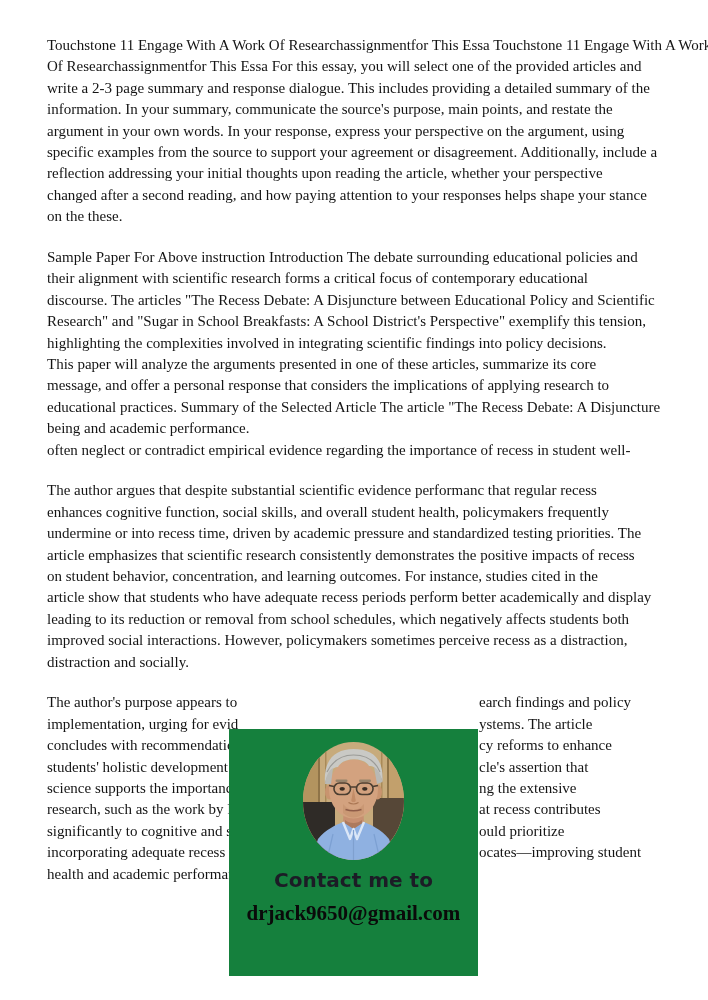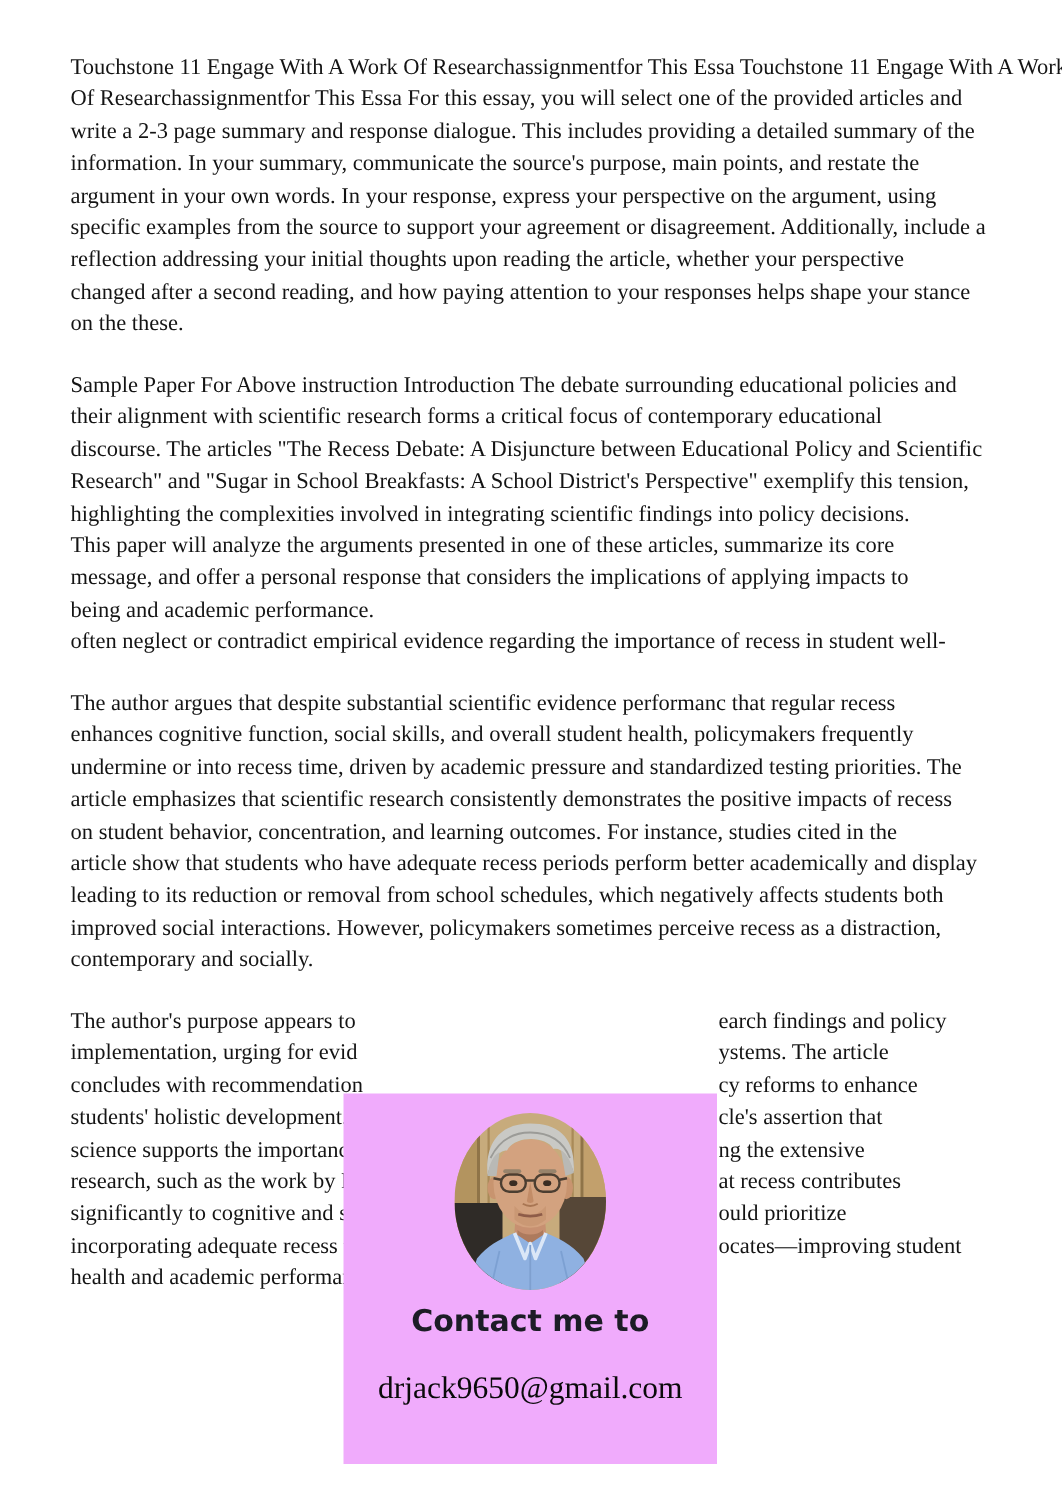--- a/index.html
+++ b/index.html
@@ -7,32 +7,32 @@
     position:relative;width:708px;height:1000px;background:#fff;overflow:hidden;
     font-family:"Liberation Serif","DejaVu Serif",serif;color:#141414;
   }
   .content{position:absolute;left:47px;top:35px;width:645px;font-size:15px;line-height:21.4px;}
   .para{margin:0 0 19.5px 0;}
   .line{white-space:nowrap;height:21.4px;}
   .split{position:relative;}
   .frag-right{position:absolute;left:432px;top:0;white-space:nowrap;}
   .contact-card{
     position:absolute;left:229px;top:729px;width:249px;height:247px;
-    background:#f0abfc;text-align:center;
+    background:#15803d;text-align:center;
   }
   .portrait{display:block;margin:13px auto 0;width:101px;height:118px;}
   .slogan{
     margin-top:6px;
     font-family:"DejaVu Sans","Liberation Sans",sans-serif;
     font-weight:bold;font-size:20px;line-height:29px;color:#1c1c26;
   }
   .email{
-    margin-top:17px;
+    margin-top:5px;
     font-family:"Liberation Serif","DejaVu Serif",serif;
-    font-weight:normal;font-size:21px;line-height:26px;color:#0a0a0a;
+    font-weight:bold;font-size:21px;line-height:26px;color:#0a0a0a;
   }
 </style>
 </head>
 <body>
 
 <div class="page">
   <div class="content">
 
     <div class="para">
       <div class="line">Touchstone 11 Engage With A Work Of Researchassignmentfor This Essa Touchstone 11 Engage With A Work</div>
@@ -46,35 +46,36 @@
       <div class="line">on the these.</div>
     </div>
 
     <div class="para">
       <div class="line">Sample Paper For Above instruction Introduction The debate surrounding educational policies and</div>
       <div class="line">their alignment with scientific research forms a critical focus of contemporary educational</div>
       <div class="line">discourse. The articles "The Recess Debate: A Disjuncture between Educational Policy and Scientific</div>
       <div class="line">Research" and "Sugar in School Breakfasts: A School District's Perspective" exemplify this tension,</div>
       <div class="line">highlighting the complexities involved in integrating scientific findings into policy decisions.</div>
       <div class="line">This paper will analyze the arguments presented in one of these articles, summarize its core</div>
-      <div class="line">message, and offer a personal response that considers the implications of applying impacts to</div>
+      <div class="line">message, and offer a personal response that considers the implications of applying research to</div>
+      <div class="line">educational practices. Summary of the Selected Article The article "The Recess Debate: A Disjuncture</div>
       <div class="line">being and academic performance.</div>
       <div class="line">often neglect or contradict empirical evidence regarding the importance of recess in student well-</div>
     </div>
 
     <div class="para">
       <div class="line">The author argues that despite substantial scientific evidence performanc that regular recess</div>
       <div class="line">enhances cognitive function, social skills, and overall student health, policymakers frequently</div>
       <div class="line">undermine or into recess time, driven by academic pressure and standardized testing priorities. The</div>
       <div class="line">article emphasizes that scientific research consistently demonstrates the positive impacts of recess</div>
       <div class="line">on student behavior, concentration, and learning outcomes. For instance, studies cited in the</div>
       <div class="line">article show that students who have adequate recess periods perform better academically and display</div>
       <div class="line">leading to its reduction or removal from school schedules, which negatively affects students both</div>
       <div class="line">improved social interactions. However, policymakers sometimes perceive recess as a distraction,</div>
-      <div class="line">contemporary and socially.</div>
+      <div class="line">distraction and socially.</div>
     </div>
 
     <div class="para">
       <div class="line split">
         <span>The author's purpose appears to</span>
         <span class="frag-right">earch findings and policy</span>
       </div>
       <div class="line split">
         <span>implementation, urging for evid</span>
         <span class="frag-right">ystems. The article</span>

